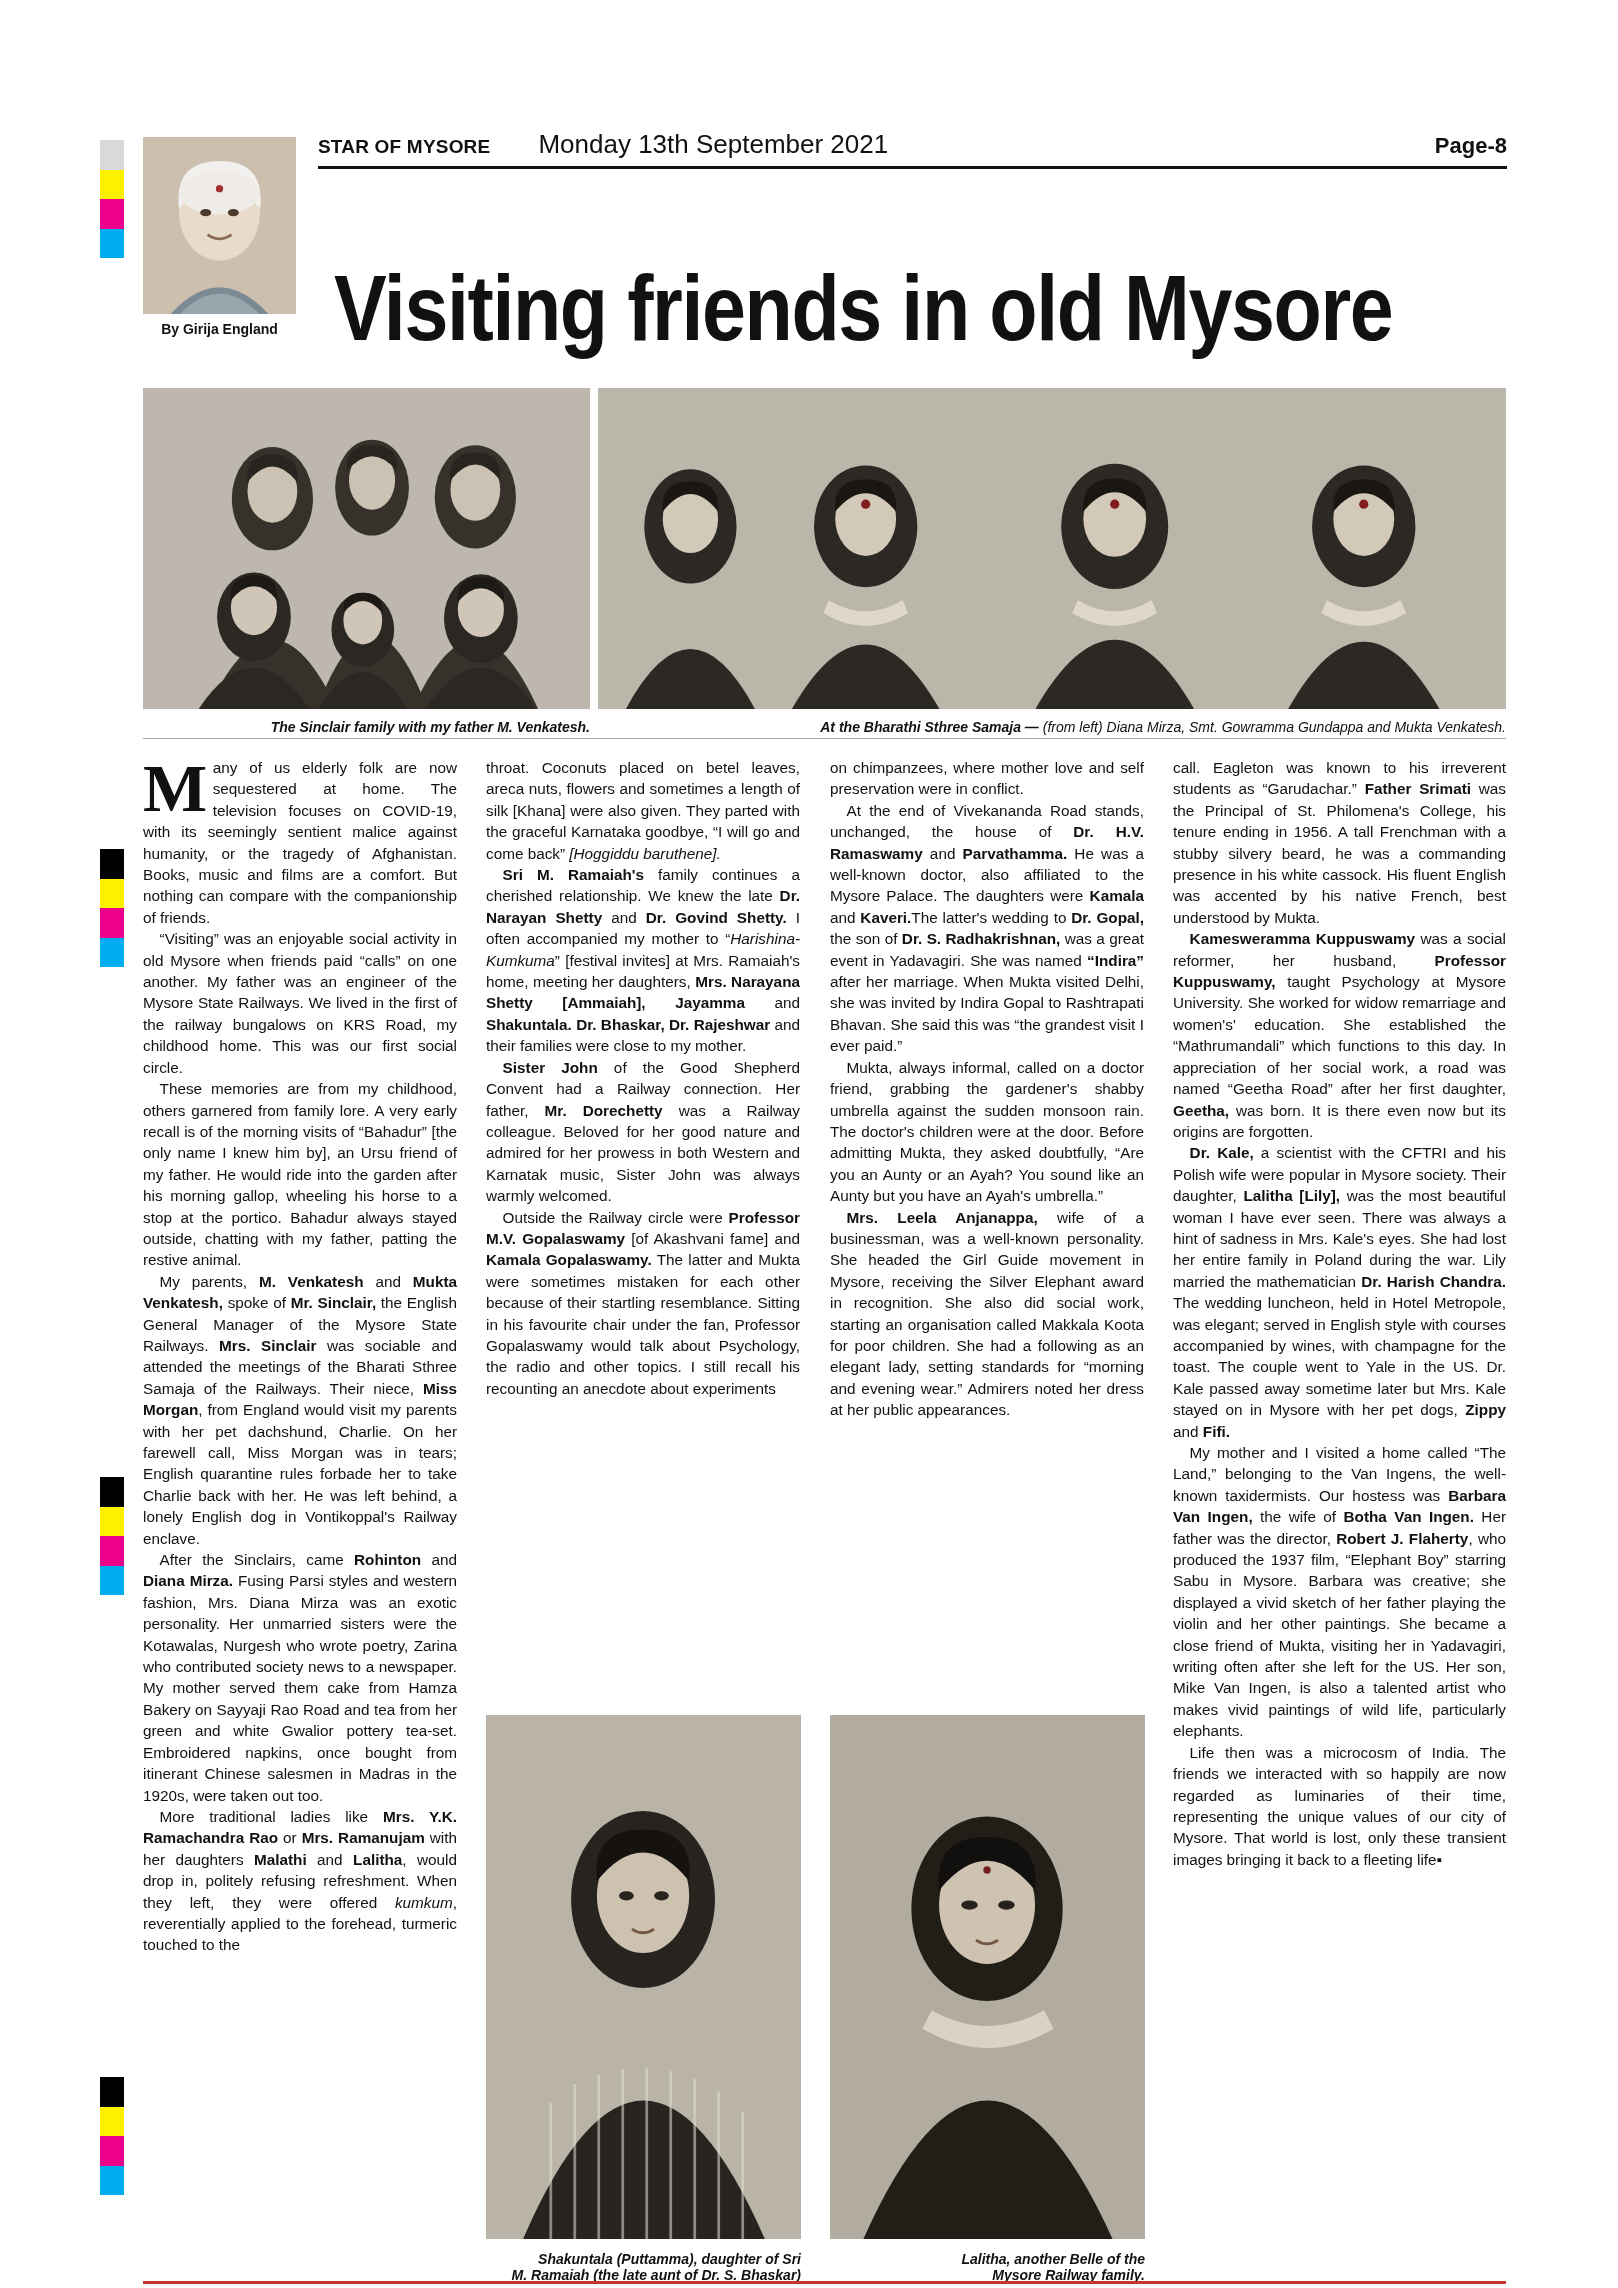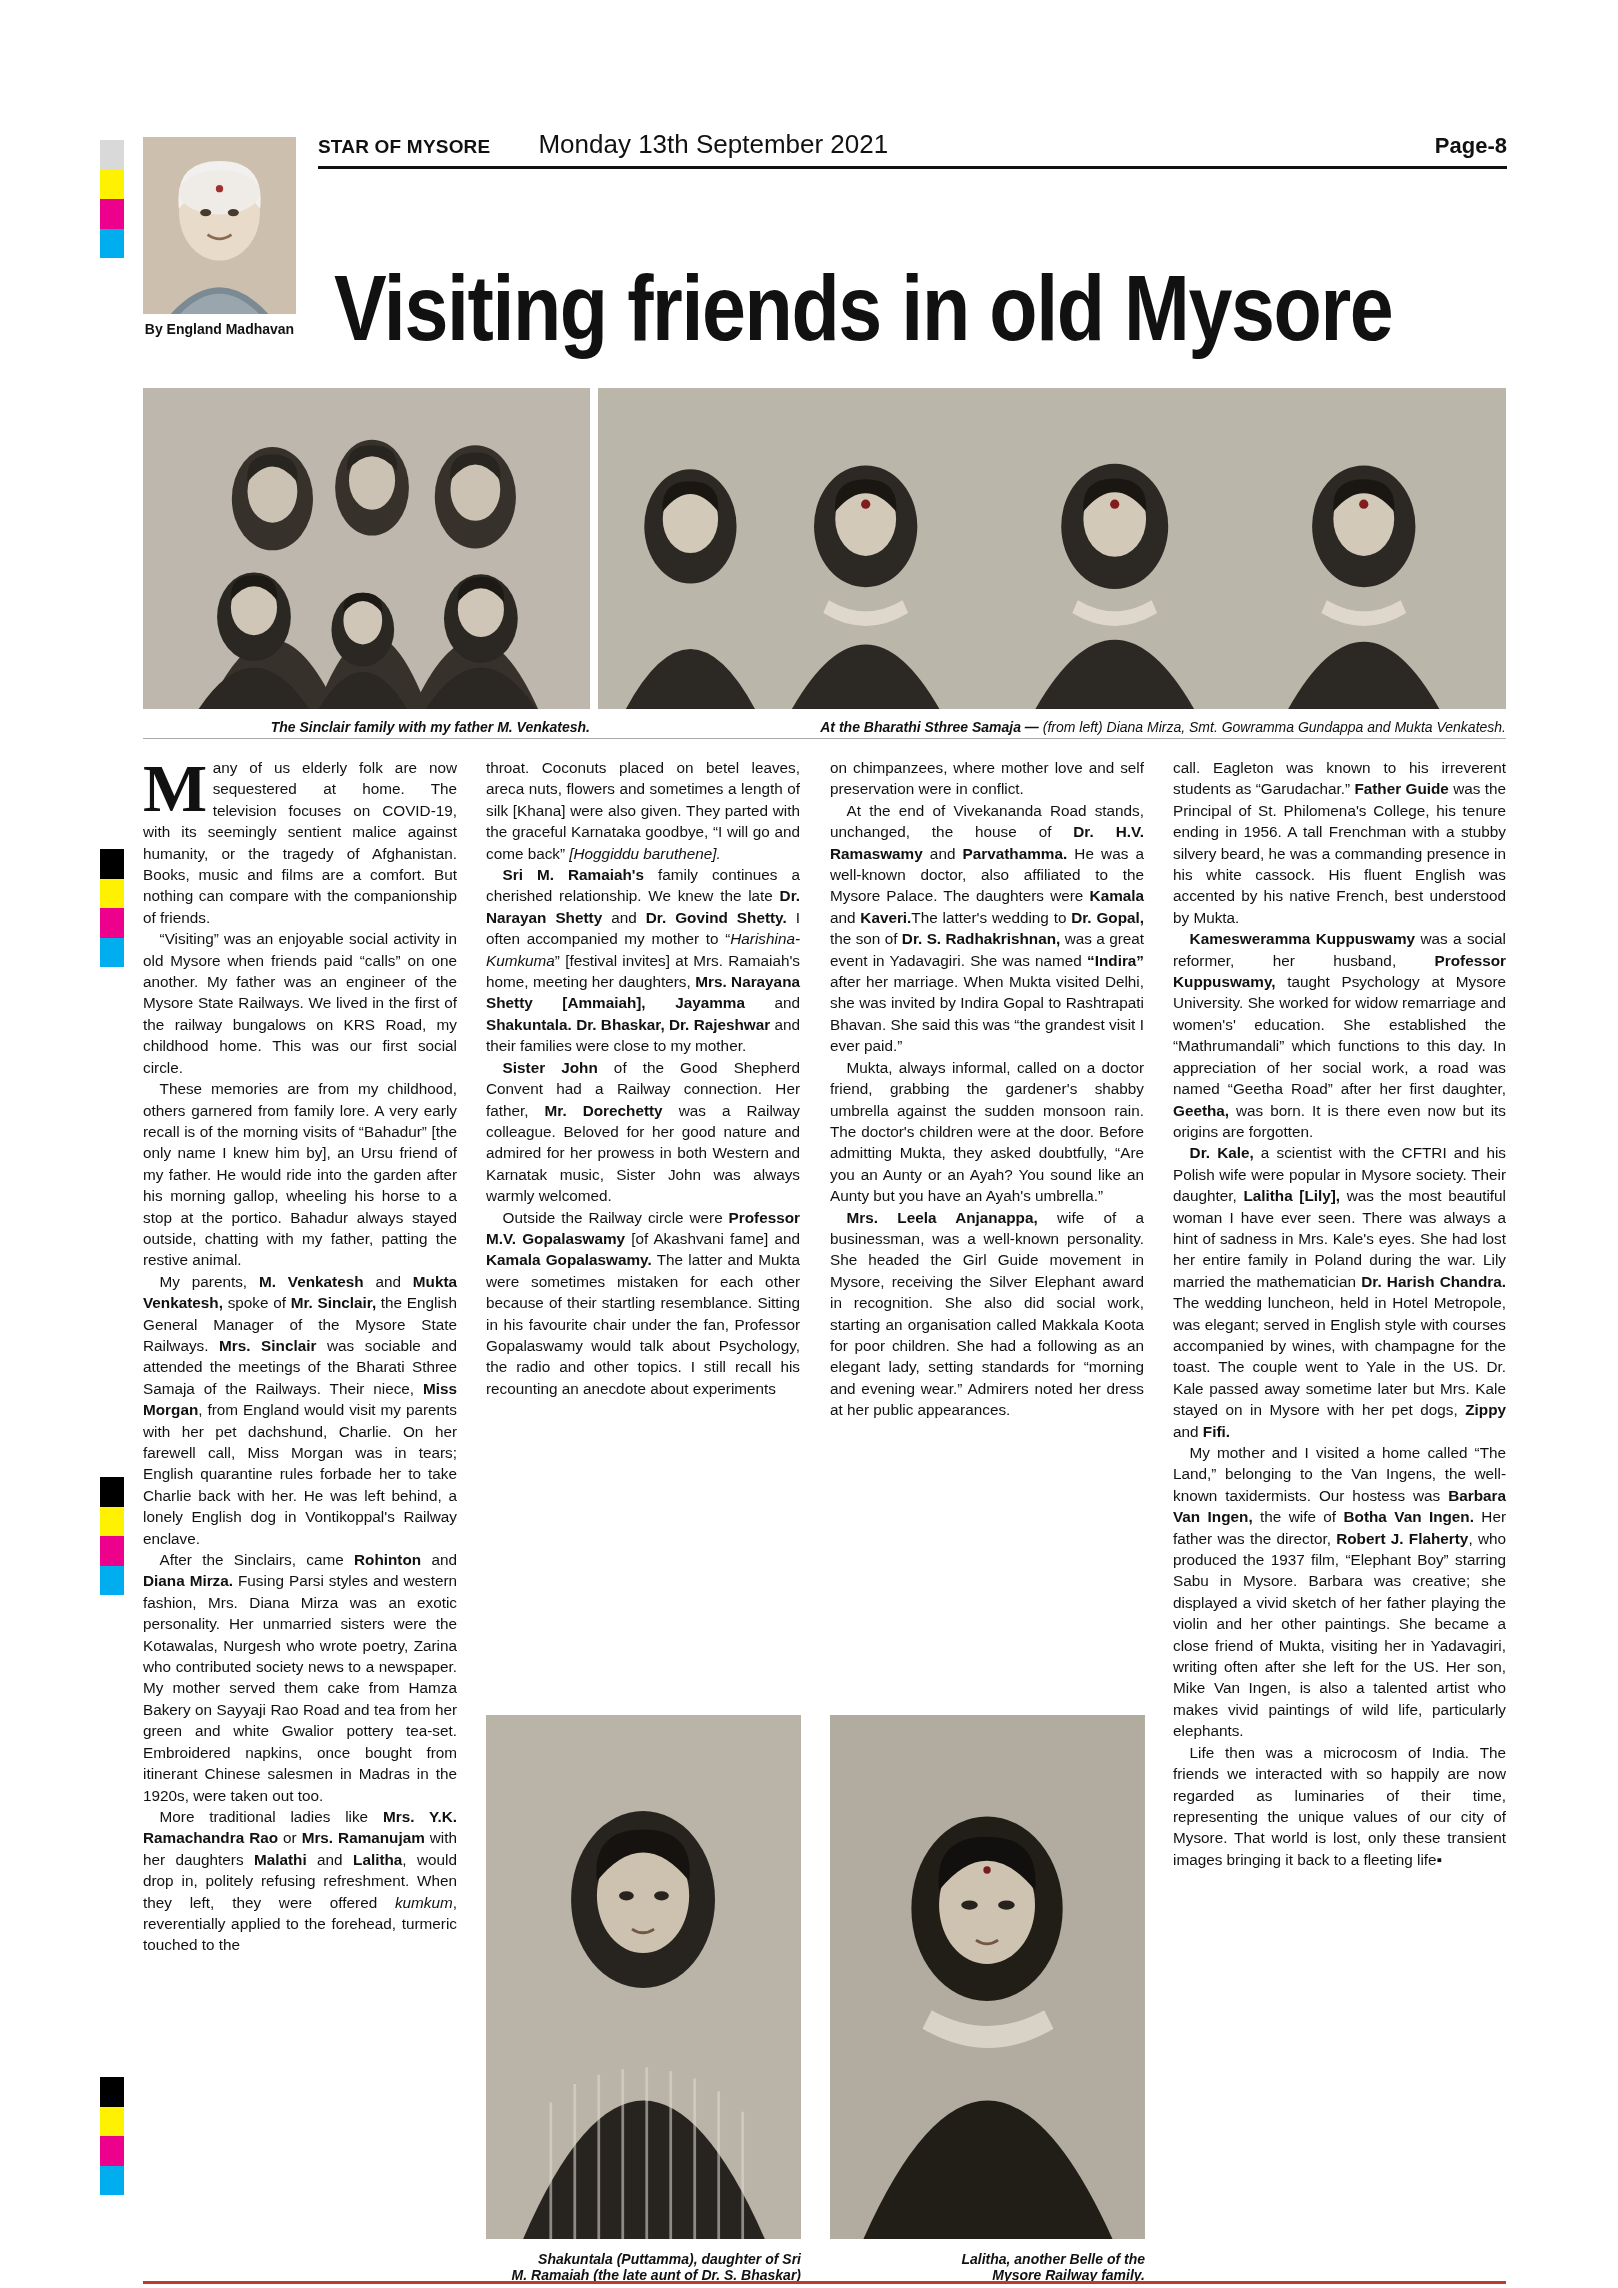--- a/index.html
+++ b/index.html
@@ -106,21 +106,21 @@
         <path d="M39 78 q44 -58 88 0 q6 -52 -44 -52 q-50 0 -44 52z" fill="#f2f0ee"></path>
         <ellipse cx="83" cy="60" rx="44" ry="24" fill="#efece8"></ellipse>
         <circle cx="83" cy="56" r="4" fill="#a03030"></circle>
         <ellipse cx="68" cy="82" rx="6" ry="4" fill="#4a3a2c"></ellipse>
         <ellipse cx="98" cy="82" rx="6" ry="4" fill="#4a3a2c"></ellipse>
         <path d="M70 106 q13 9 26 0" stroke="#8a6a55" stroke-width="3" fill="none"></path>
         <path d="M30 192 q53 -58 106 0z" fill="#7c8a94"></path>
         <path d="M40 192 q43 -44 86 0z" fill="#9aa6ae"></path>
       </svg>
     </div>
-    <div class="author-caption">By England Madhavan</div>
+    <div class="author-caption">By Girija England</div>
   </div>
 
   <div class="masthead">
     <div class="mast-name">STAR OF MYSORE</div>
     <div class="mast-date">Monday 13th September 2021</div>
     <div class="mast-page">Page-8</div>
   </div>
   <div class="mast-rule"></div>
 
 
@@ -234,21 +234,21 @@
   </div>
 
   <div class="col c3">
     <p class="first">on chimpanzees, where mother love and self preservation were in conflict.</p>
     <p>At the end of Vivekananda Road stands, unchanged, the house of <b>Dr. H.V. Ramaswamy</b> and <b>Parvathamma.</b> He was a well-known doctor, also affiliated to the Mysore Palace. The daughters were <b>Kamala</b> and <b>Kaveri.</b>The latter's wedding to <b>Dr. Gopal,</b> the son of <b>Dr. S. Radhakrishnan,</b> was a great event in Yadavagiri. She was named <b>“Indira”</b> after her marriage. When Mukta visited Delhi, she was invited by Indira Gopal to Rashtrapati Bhavan. She said this was “the grandest visit I ever paid.”</p>
     <p>Mukta, always informal, called on a doctor friend, grabbing the gardener's shabby umbrella against the sudden monsoon rain. The doctor's children were at the door. Before admitting Mukta, they asked doubtfully, “Are you an Aunty or an Ayah? You sound like an Aunty but you have an Ayah's umbrella.”</p>
     <p><b>Mrs. Leela Anjanappa,</b> wife of a businessman, was a well-known personality. She headed the Girl Guide movement in Mysore, receiving the Silver Elephant award in recognition. She also did social work, starting an organisation called Makkala Koota for poor children. She had a following as an elegant lady, setting standards for “morning and evening wear.” Admirers noted her dress at her public appearances.</p>
   </div>
 
   <div class="col c4">
-    <p class="first">call. Eagleton was known to his irreverent students as “Garudachar.” <b>Father Guide</b> was the Principal of St. Philomena's College, his tenure ending in 1956. A tall Frenchman with a stubby silvery beard, he was a commanding presence in his white cassock. His fluent English was accented by his native French, best understood by Mukta.</p>
+    <p class="first">call. Eagleton was known to his irreverent students as “Garudachar.” <b>Father Srimati</b> was the Principal of St. Philomena's College, his tenure ending in 1956. A tall Frenchman with a stubby silvery beard, he was a commanding presence in his white cassock. His fluent English was accented by his native French, best understood by Mukta.</p>
     <p><b>Kamesweramma Kuppuswamy</b> was a social reformer, her husband, <b>Professor Kuppuswamy,</b> taught Psychology at Mysore University. She worked for widow remarriage and women's' education. She established the “Mathrumandali” which functions to this day. In appreciation of her social work, a road was named “Geetha Road” after her first daughter, <b>Geetha,</b> was born. It is there even now but its origins are forgotten.</p>
     <p><b>Dr. Kale,</b> a scientist with the CFTRI and his Polish wife were popular in Mysore society. Their daughter, <b>Lalitha [Lily],</b> was the most beautiful woman I have ever seen. There was always a hint of sadness in Mrs. Kale's eyes. She had lost her entire family in Poland during the war. Lily married the mathematician <b>Dr. Harish Chandra.</b> The wedding luncheon, held in Hotel Metropole, was elegant; served in English style with courses accompanied by wines, with champagne for the toast. The couple went to Yale in the US. Dr. Kale passed away sometime later but Mrs. Kale stayed on in Mysore with her pet dogs, <b>Zippy</b> and <b>Fifi.</b></p>
     <p>My mother and I visited a home called “The Land,” belonging to the Van Ingens, the well-known taxidermists. Our hostess was <b>Barbara Van Ingen,</b> the wife of <b>Botha Van Ingen.</b> Her father was the director, <b>Robert J. Flaherty</b>, who produced the 1937 film, “Elephant Boy” starring Sabu in Mysore. Barbara was creative; she displayed a vivid sketch of her father playing the violin and her other paintings. She became a close friend of Mukta, visiting her in Yadavagiri, writing often after she left for the US. Her son, Mike Van Ingen, is also a talented artist who makes vivid paintings of wild life, particularly elephants.</p>
     <p>Life then was a microcosm of India. The friends we interacted with so happily are now regarded as luminaries of their time, representing the unique values of our city of Mysore. That world is lost, only these transient images bringing it back to a fleeting life▪</p>
   </div>
 
   <div class="photo ph3">
     <svg viewBox="0 0 341 568" width="315" height="524" style="display:block">
       <rect width="341" height="568" fill="#b8b2a6"></rect>
       <rect y="0" width="341" height="568" fill="#c4bdb0"></rect>

